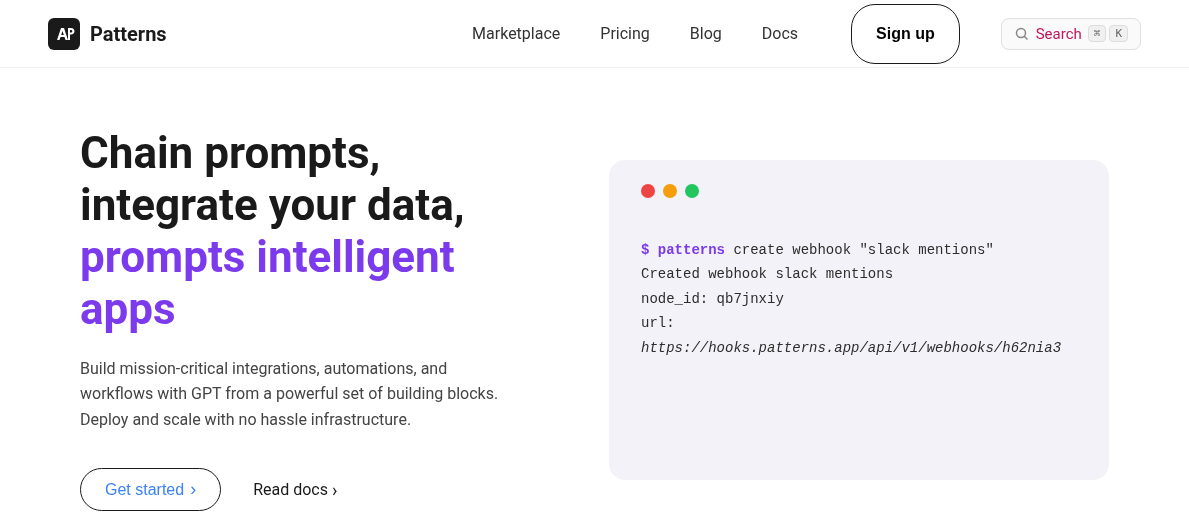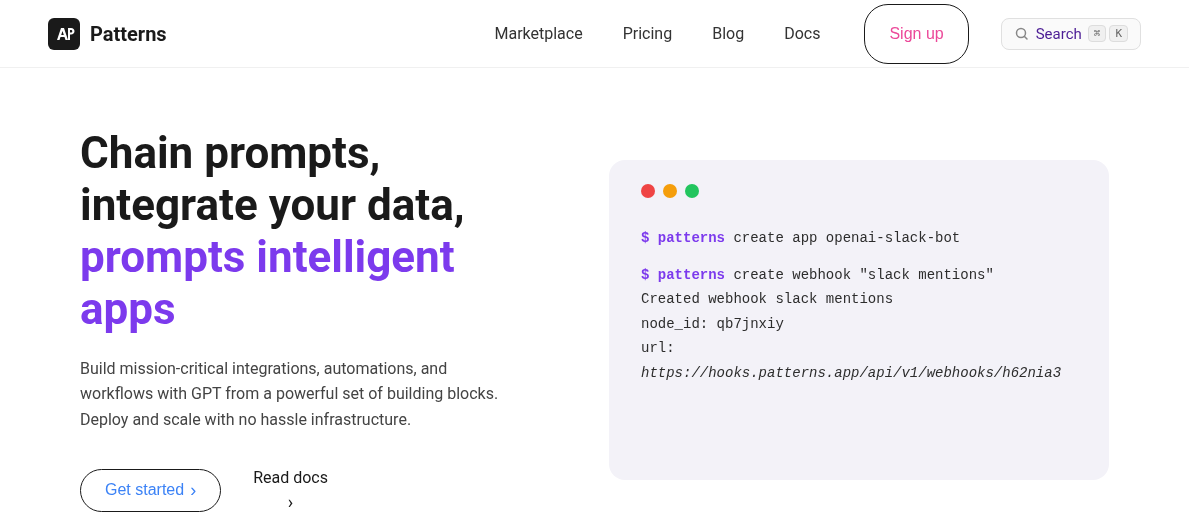--- a/index.html
+++ b/index.html
@@ -12,21 +12,21 @@
       overflow-x: hidden;
     }
 
     
     nav {
       display: flex;
       align-items: center;
       padding: 0 48px;
       height: 68px;
       border-bottom: 1px solid #f0f0f0;
-      gap: 8px;
+      gap: 17px;
     }
     .logo-area {
       display: flex;
       align-items: center;
       gap: 10px;
       margin-right: auto;
       text-decoration: none;
       color: #1a1a1a;
     }
     .logo-icon {
@@ -47,39 +47,39 @@
       font-size: 16px;
       color: #333;
       text-decoration: none;
       cursor: pointer;
     }
     .signup-btn {
       border: 1.5px solid #1a1a1a;
       border-radius: 24px;
       padding: 20px 24px;
       font-size: 16px;
-      font-weight: 400;
+      font-weight: 700;
       background: transparent;
       cursor: pointer;
       margin-right: 24px;
-      color: #ec4899;
+      color: #000000;
     }
     .search-box {
       display: flex;
       align-items: center;
       gap: 6px;
       border: 1.5px solid #e0e0e0;
       border-radius: 8px;
       padding: 6px 12px;
       cursor: pointer;
       background: #fafafa;
     }
     .search-text {
       font-size: 15px;
-      color: #4c1d95;
+      color: #be185d;
     }
     .kbd-combo {
       display: flex;
       gap: 3px;
       align-items: center;
     }
     .kbd {
       background: #f0f0f0;
       border: 1px solid #ddd;
       border-radius: 4px;
@@ -143,21 +143,20 @@
       color: #3b82f6;
     }
     .read-docs-link {
       display: flex;
       align-items: center;
       gap: 4px;
       font-size: 16px;
       color: #1a1a1a;
       cursor: pointer;
       font-weight: 400;
-      flex-direction: column;
     }
 
     
     .code-panel {
       flex: 0 0 500px;
       background: #f3f2f8;
       border-radius: 16px;
       padding: 24px 32px 36px 32px;
       min-height: 320px;
     }
@@ -242,23 +241,20 @@
     </div>
   </div>
 
   <div class="code-panel">
     <div class="window-controls">
       <div class="dot dot-red"></div>
       <div class="dot dot-yellow"></div>
       <div class="dot dot-green"></div>
     </div>
     <div class="code-block">
-      <span class="code-line">
-        <span class="code-prompt">$ patterns</span><span class="code-cmd"> create app openai-slack-bot</span>
-      </span>
       <span class="code-spacer"></span>
       <span class="code-line">
         <span class="code-prompt">$ patterns</span><span class="code-cmd"> create webhook "slack mentions"</span>
       </span>
       <span class="code-line code-output">Created webhook slack mentions</span>
       <span class="code-line code-output">node_id: qb7jnxiy</span>
       <span class="code-line code-output">
         <span>url: </span><span class="code-url">https://hooks.patterns.app/api/v1/webhooks/h62nia3</span>
       </span>
     </div>

